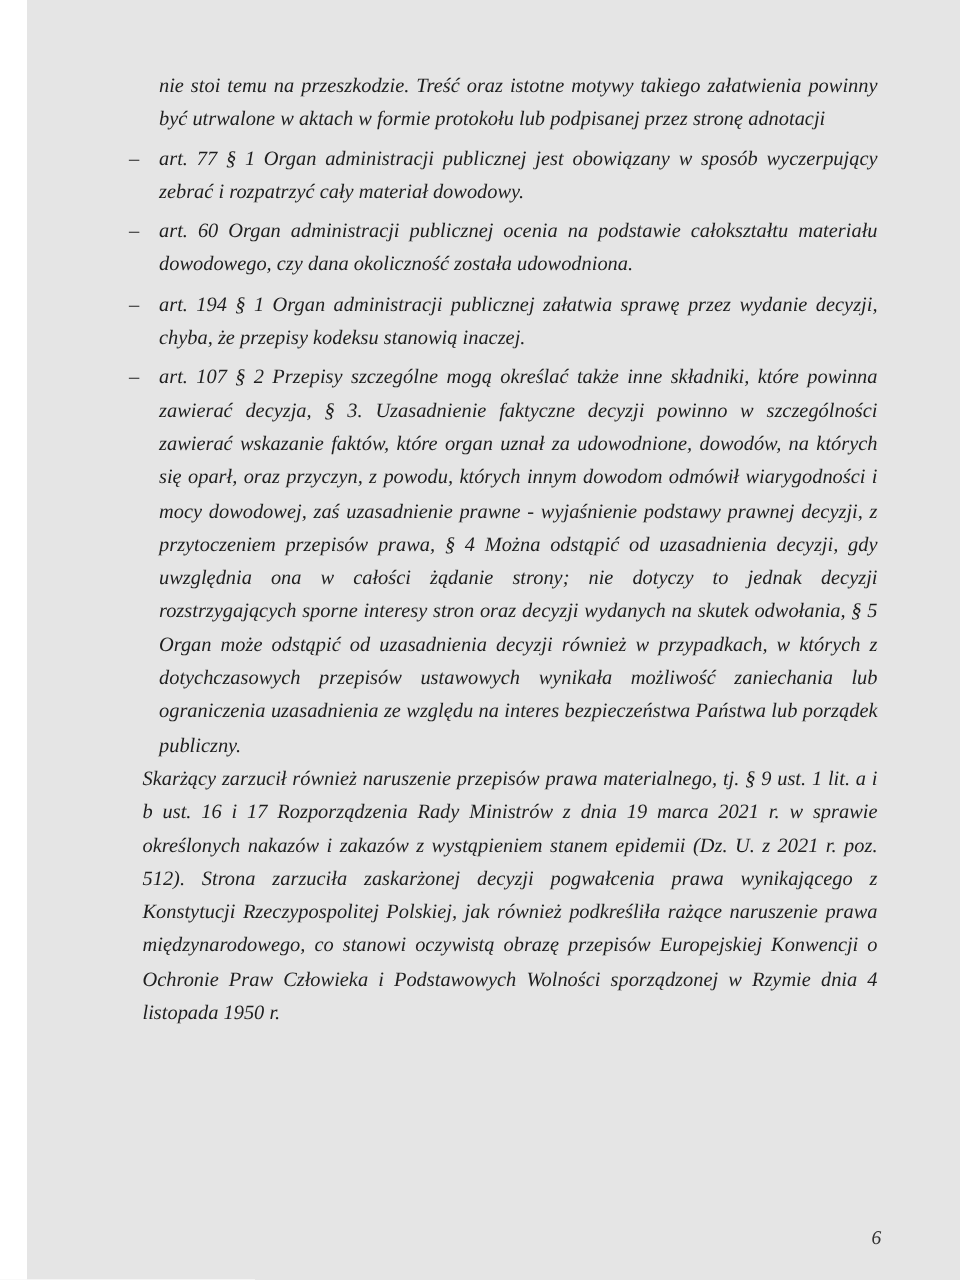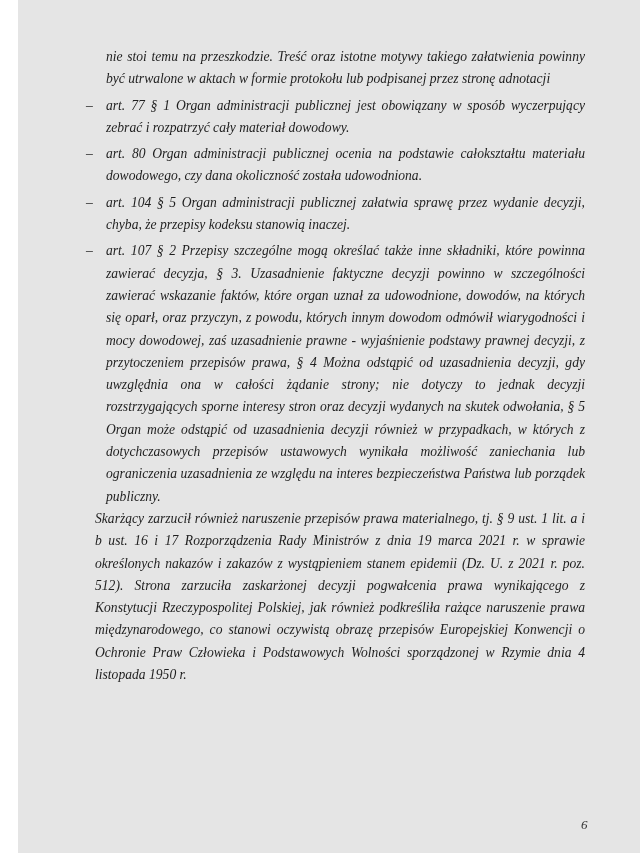--- a/index.html
+++ b/index.html
@@ -82,25 +82,25 @@
   <div class="content">
     <p class="cont">nie stoi temu na przeszkodzie. Treść oraz istotne motywy takiego załatwienia powinny być utrwalone w aktach w formie protokołu lub podpisanej przez stronę adnotacji</p>
 
     <ul class="list">
       <li>
         <span class="dash">–</span>
         <p>art. 77 § 1 Organ administracji publicznej jest obowiązany w sposób wyczerpujący zebrać i rozpatrzyć cały materiał dowodowy.</p>
       </li>
       <li>
         <span class="dash">–</span>
-        <p>art. 80 Organ administracji publicznej ocenia na podstawie całokształtu materiału dowodowego, czy dana okoliczność została udowodniona.</p>
+        <p>art. 60 Organ administracji publicznej ocenia na podstawie całokształtu materiału dowodowego, czy dana okoliczność została udowodniona.</p>
       </li>
       <li>
         <span class="dash">–</span>
-        <p>art. 104 § 5 Organ administracji publicznej załatwia sprawę przez wydanie decyzji, chyba, że przepisy kodeksu stanowią inaczej.</p>
+        <p>art. 194 § 1 Organ administracji publicznej załatwia sprawę przez wydanie decyzji, chyba, że przepisy kodeksu stanowią inaczej.</p>
       </li>
       <li>
         <span class="dash">–</span>
         <p>art. 107 § 2 Przepisy szczególne mogą określać także inne składniki, które powinna zawierać decyzja, § 3. Uzasadnienie faktyczne decyzji powinno w szczególności zawierać wskazanie faktów, które organ uznał za udowodnione, dowodów, na których się oparł, oraz przyczyn, z powodu, których innym dowodom odmówił wiarygodności i mocy dowodowej, zaś uzasadnienie prawne - wyjaśnienie podstawy prawnej decyzji, z przytoczeniem przepisów prawa, § 4 Można odstąpić od uzasadnienia decyzji, gdy uwzględnia ona w całości żądanie strony; nie dotyczy to jednak decyzji rozstrzygających sporne interesy stron oraz decyzji wydanych na skutek odwołania, § 5 Organ może odstąpić od uzasadnienia decyzji również w przypadkach, w których z dotychczasowych przepisów ustawowych wynikała możliwość zaniechania lub ograniczenia uzasadnienia ze względu na interes bezpieczeństwa Państwa lub porządek publiczny.</p>
       </li>
     </ul>
 
     <p class="para">Skarżący zarzucił również naruszenie przepisów prawa materialnego, tj. § 9 ust. 1 lit. a i b ust. 16 i 17 Rozporządzenia Rady Ministrów z dnia 19 marca 2021 r. w sprawie określonych nakazów i zakazów z wystąpieniem stanem epidemii (Dz. U. z 2021 r. poz. 512). Strona zarzuciła zaskarżonej decyzji pogwałcenia prawa wynikającego z Konstytucji Rzeczypospolitej Polskiej, jak również podkreśliła rażące naruszenie prawa międzynarodowego, co stanowi oczywistą obrazę przepisów Europejskiej Konwencji o Ochronie Praw Człowieka i Podstawowych Wolności sporządzonej w Rzymie dnia 4 listopada 1950 r.</p>
   </div>
 

